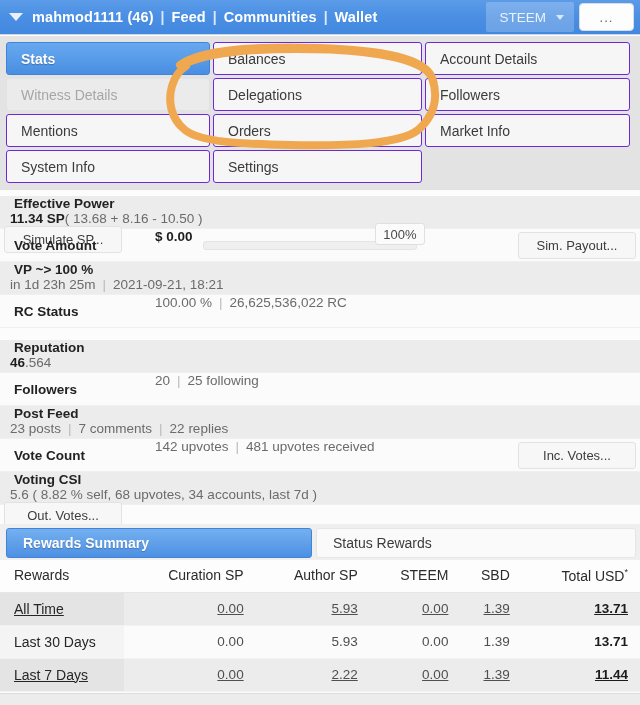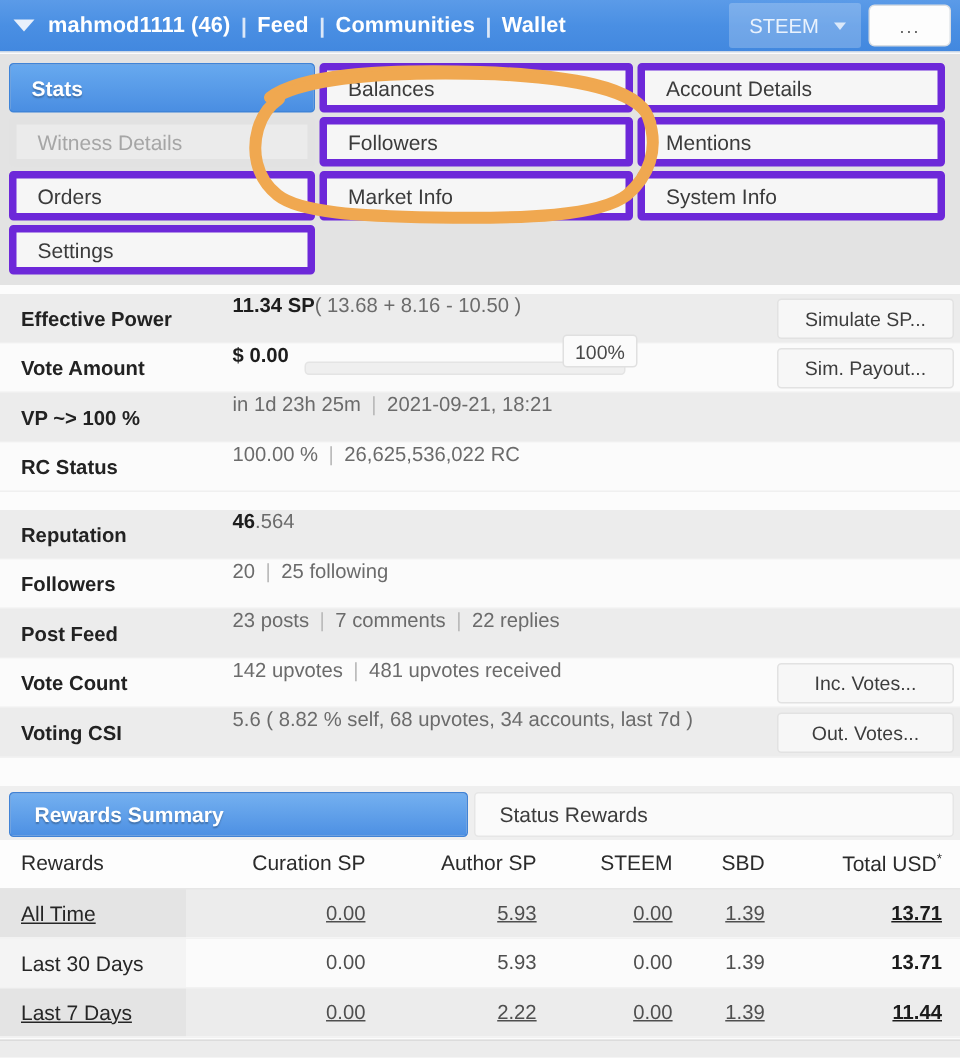--- a/index.html
+++ b/index.html
@@ -51,42 +51,42 @@
   
   .tabgrid {
     position:absolute; left:0; top:36px; width:640px; height:154px;
     background:#e3e3e3; padding:5px 5px 4px 6px;
     display:grid; grid-template-columns: 207px 212px 208px;
     grid-auto-rows: 36px; gap:0px;
   }
   .tab {
     margin:1px 3px 2px 0; height:33px; display:flex; align-items:center;
     padding-left:14px; font-size:14px; color:#3b3b3b;
-    background:#f6f6f6; border:5px solid #6d28d9; border-radius:3px;
+    background:#f6f6f6; border:1px solid #6d28d9; border-radius:3px;
   }
   .tab.empty { background:transparent; border:none; }
   .tab.active {
     background:linear-gradient(to bottom,#67a9ef 0%,#4a8ee2 100%);
     color:#ffffff; font-weight:bold; border:1px solid #3f84d8;
     text-shadow:0 1px 1px rgba(0,0,0,.25);
   }
   .tab.disabled { color:#a6a6a6; background:#ebebeb; border-color:#e2e2e2; }
 
   
   .annot { position:absolute; left:0; top:0; width:640px; height:200px; pointer-events:none; }
 
   
   .sect { position:absolute; left:0; width:640px; background:#fdfdfd; }
   .sect.s1 { top:196px; }
   .sect.s2 { top:340px; }
   .srow {
     display:flex; align-items:stretch; height:33px;
     border-bottom:1px solid #f0f0f0;
   }
-  .srow.alt { background:#ececec; }
+  .srow.alt { background:#ececec;flex-direction:column; }
   .srow.alt2 { background:#fbfbfb; }
   .slabel {
     width:145px; flex:none; display:flex; align-items:center;
     padding-left:14px; font-size:13.5px; font-weight:bold; color:#222;
   }
   .sval {
     flex:1; display:flex; padding-left:10px;
     font-size:13.5px; color:#4d4d4d; gap:0px; min-width:0;
   }
   .sval b { color:#1d1d1d; font-weight:bold; }
@@ -168,20 +168,21 @@
       </div>
       <div class="dots-btn">...</div>
     </div>
   </div>
 
   <div class="tabgrid" id="tabgrid">
       <div class="tab active">Stats</div>
       <div class="tab">Balances</div>
       <div class="tab">Account Details</div>
       <div class="tab disabled">Witness Details</div>
+      <div class="tab">Delegations</div>
       <div class="tab">Followers</div>
       <div class="tab">Mentions</div>
       <div class="tab">Orders</div>
       <div class="tab">Market Info</div>
       <div class="tab">System Info</div>
       <div class="tab">Settings</div>
       <div class="tab empty"></div>
     </div>
 
   <svg class="annot" viewBox="0 0 640 200">

